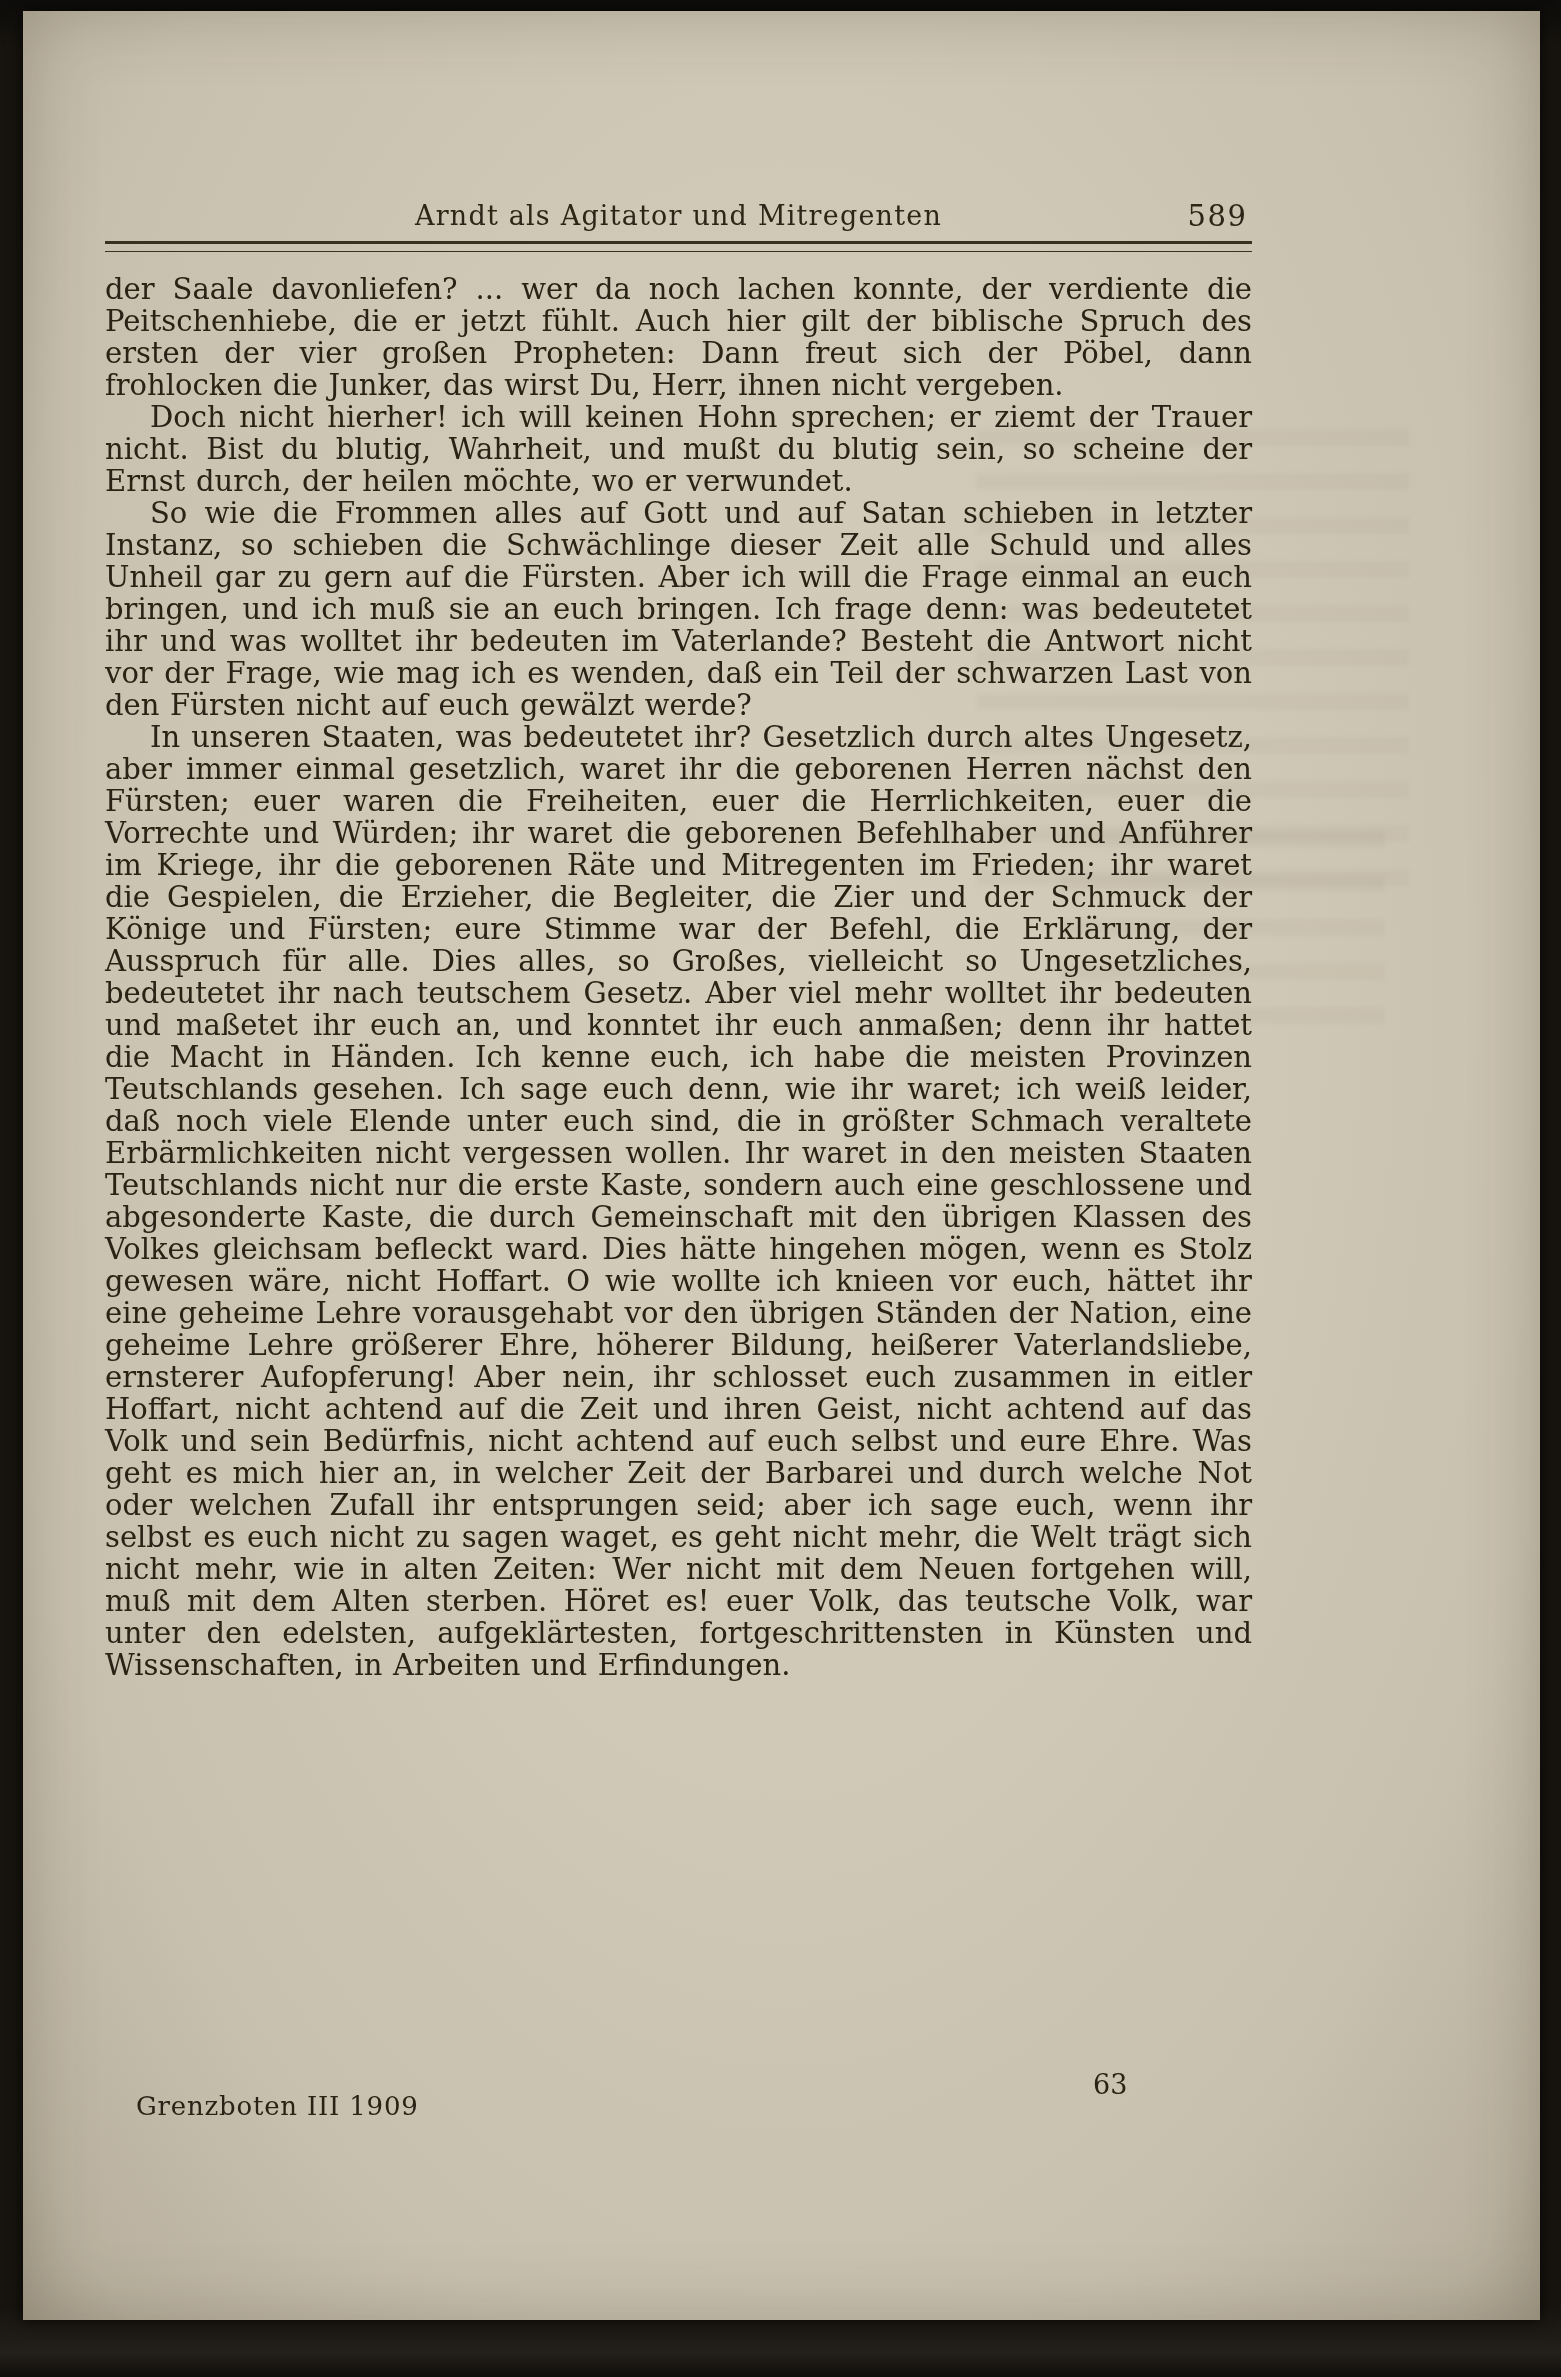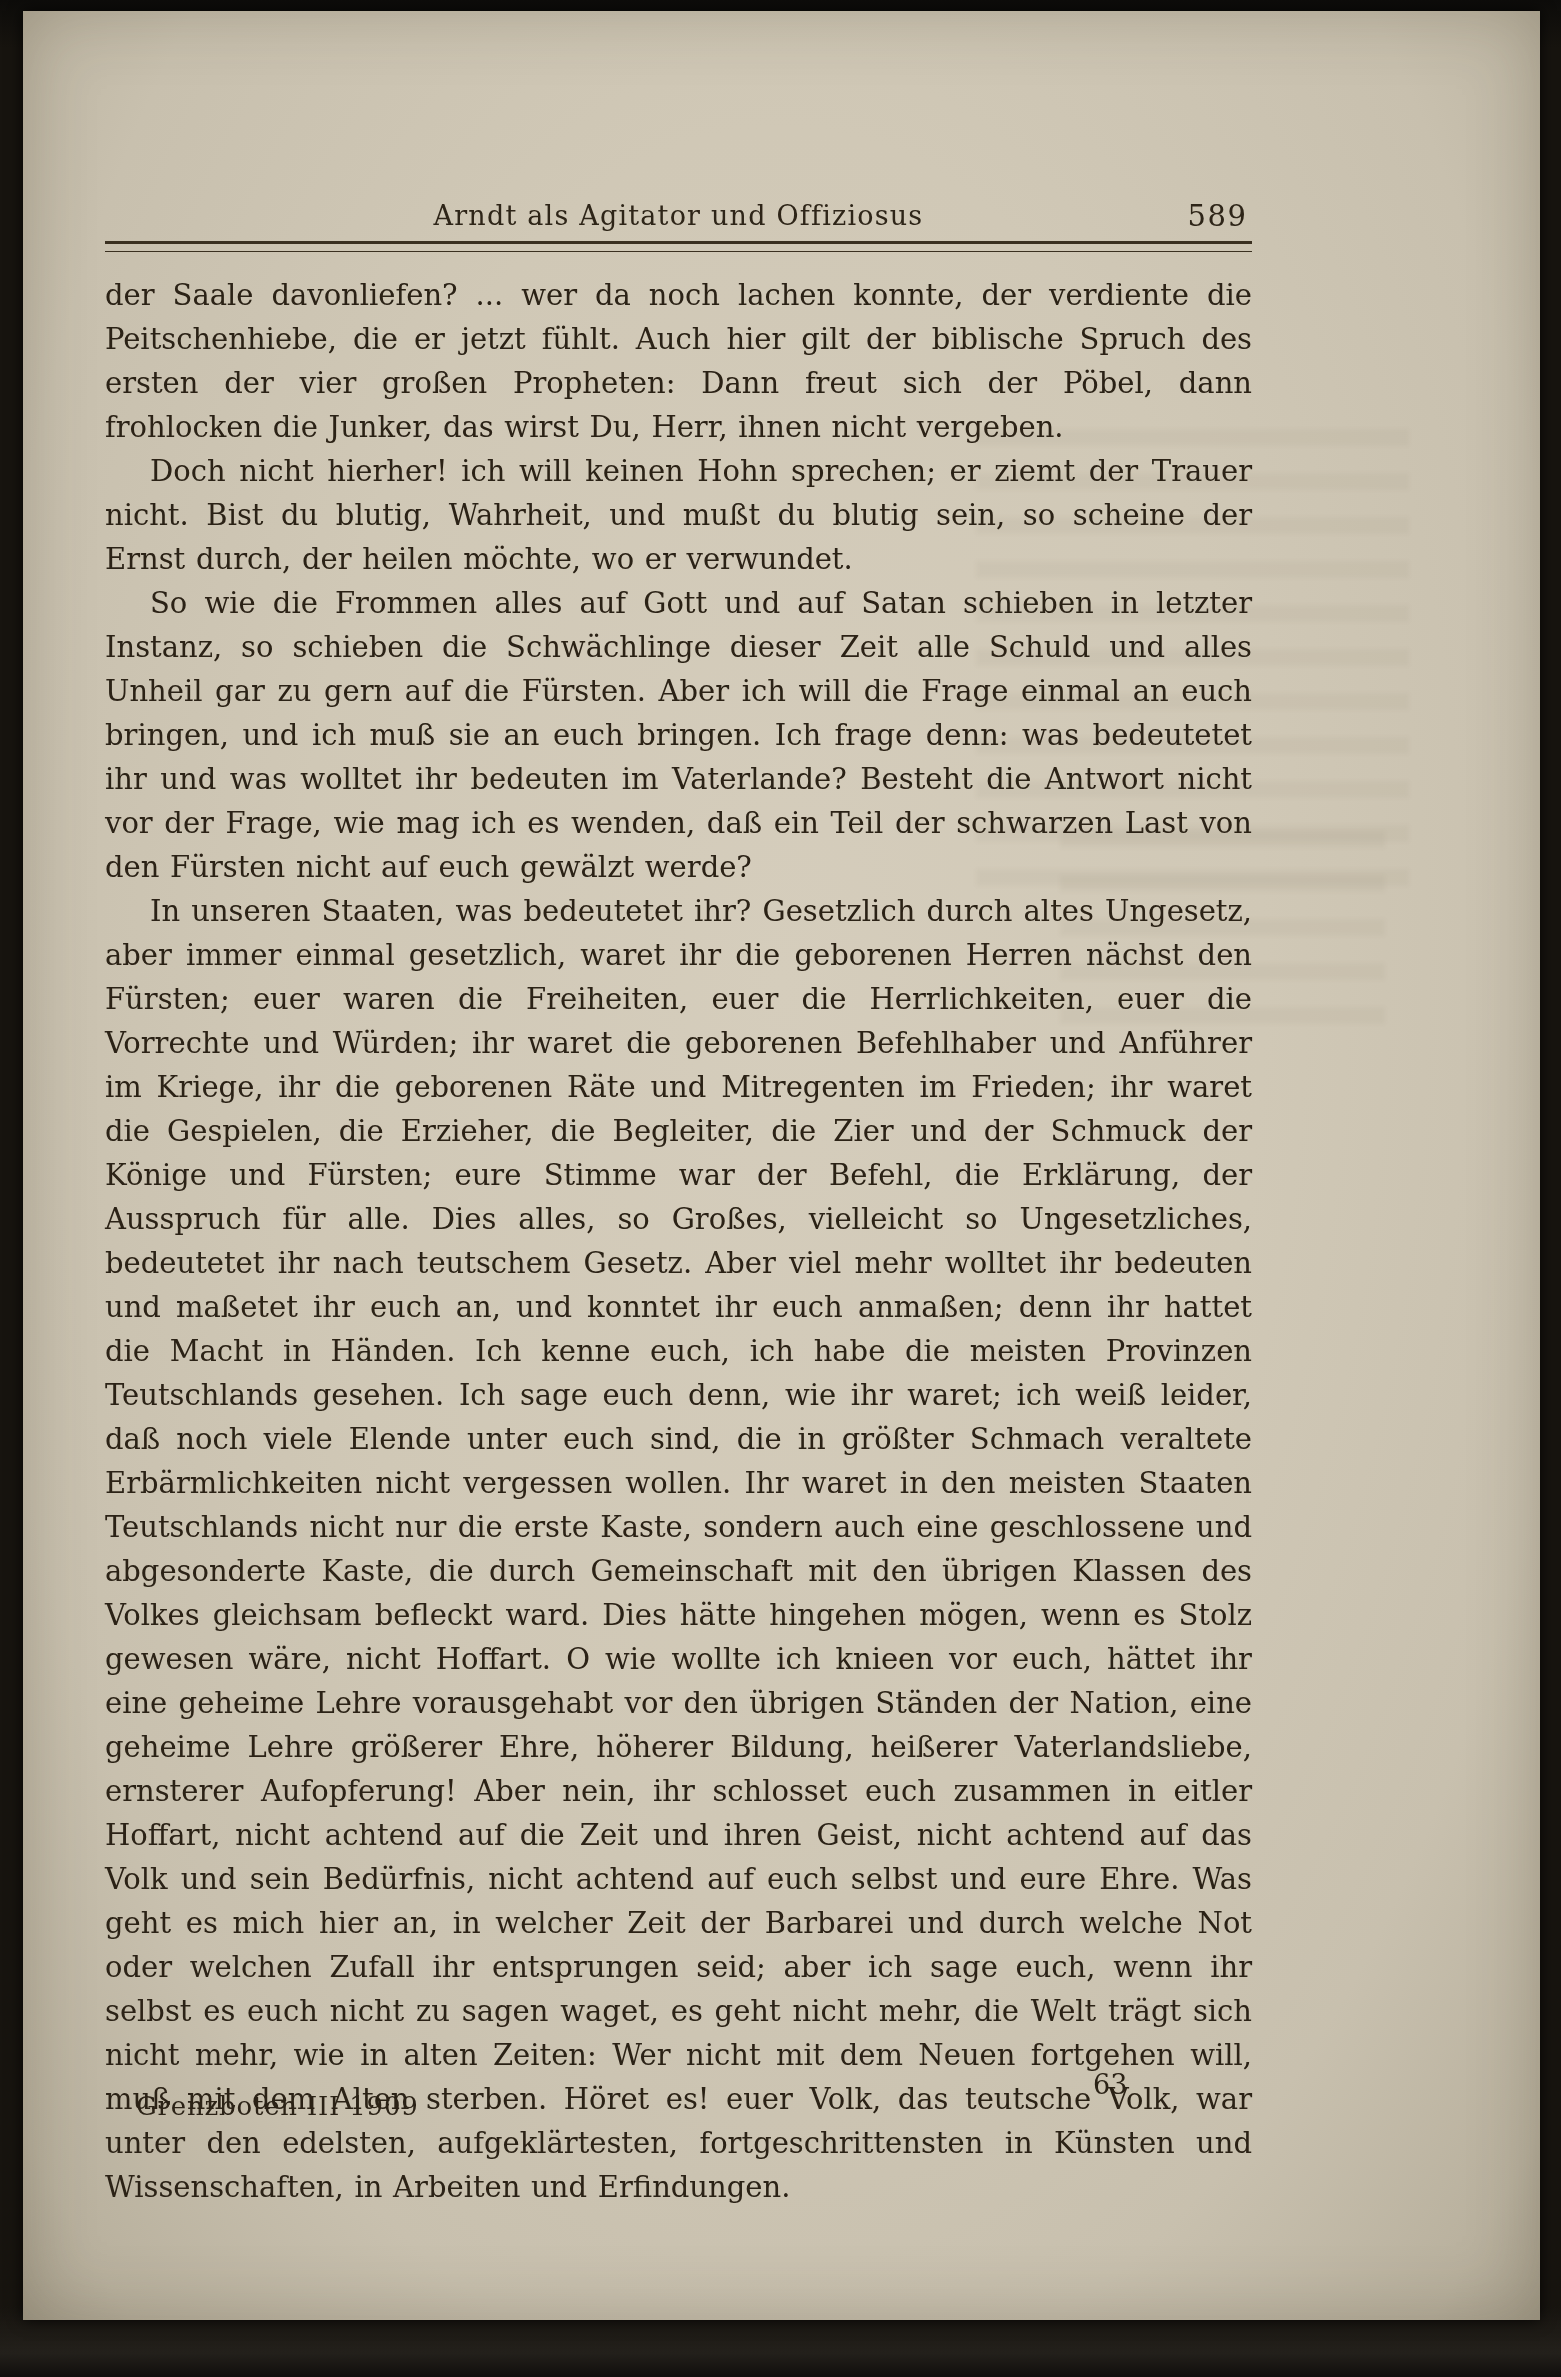--- a/index.html
+++ b/index.html
@@ -75,21 +75,21 @@
   }
   .header-rule {
     margin-top: 7.7px;
     height: 6.2px;
     border-top: 3.1px solid #3a3020;
     border-bottom: 1.5px solid #3a3020;
   }
   .body-text {
     margin-top: 21.6px;
     font-size: 29px;
-    line-height: 44px;
+    line-height: 32px;
     text-align: justify;
     word-spacing: 1.5px;
   }
   .body-text p {
     margin: 0;
   }
   .body-text p.indent {
     text-indent: 45px;
   }
   .footer-imprint {
@@ -114,21 +114,21 @@
 <div class="scan-surround"></div>
 
 <div class="page">
 
   <div class="bleed-patch bleed-a"></div>
   <div class="bleed-patch bleed-b"></div>
 
   <div class="text-block">
 
     <div class="page-header">
-      <span>Arndt als Agitator und Offiziosus</span>
+      <span>Arndt als Agitator und Mitregenten</span>
       <span class="page-number">589</span>
     </div>
 
     <div class="header-rule"></div>
 
     <div class="body-text">
       <p>der Saale davonliefen? ... wer da noch lachen konnte, der verdiente die Peitschenhiebe, die er jetzt fühlt. Auch hier gilt der biblische Spruch des ersten der vier großen Propheten: Dann freut sich der Pöbel, dann frohlocken die Junker, das wirst Du, Herr, ihnen nicht vergeben.</p>
       <p class="indent">Doch nicht hierher! ich will keinen Hohn sprechen; er ziemt der Trauer nicht. Bist du blutig, Wahrheit, und mußt du blutig sein, so scheine der Ernst durch, der heilen möchte, wo er verwundet.</p>
       <p class="indent">So wie die Frommen alles auf Gott und auf Satan schieben in letzter Instanz, so schieben die Schwächlinge dieser Zeit alle Schuld und alles Unheil gar zu gern auf die Fürsten. Aber ich will die Frage einmal an euch bringen, und ich muß sie an euch bringen. Ich frage denn: was bedeutetet ihr und was wolltet ihr bedeuten im Vaterlande? Besteht die Antwort nicht vor der Frage, wie mag ich es wenden, daß ein Teil der schwarzen Last von den Fürsten nicht auf euch gewälzt werde?</p>
       <p class="indent">In unseren Staaten, was bedeutetet ihr? Gesetzlich durch altes Ungesetz, aber immer einmal gesetzlich, waret ihr die geborenen Herren nächst den Fürsten; euer waren die Freiheiten, euer die Herrlichkeiten, euer die Vorrechte und Würden; ihr waret die geborenen Befehlhaber und Anführer im Kriege, ihr die geborenen Räte und Mitregenten im Frieden; ihr waret die Gespielen, die Erzieher, die Begleiter, die Zier und der Schmuck der Könige und Fürsten; eure Stimme war der Befehl, die Erklärung, der Ausspruch für alle. Dies alles, so Großes, vielleicht so Ungesetzliches, bedeutetet ihr nach teutschem Gesetz. Aber viel mehr wolltet ihr bedeuten und maßetet ihr euch an, und konntet ihr euch anmaßen; denn ihr hattet die Macht in Händen. Ich kenne euch, ich habe die meisten Provinzen Teutschlands gesehen. Ich sage euch denn, wie ihr waret; ich weiß leider, daß noch viele Elende unter euch sind, die in größter Schmach veraltete Erbärmlichkeiten nicht vergessen wollen. Ihr waret in den meisten Staaten Teutschlands nicht nur die erste Kaste, sondern auch eine geschlossene und abgesonderte Kaste, die durch Gemeinschaft mit den übrigen Klassen des Volkes gleichsam befleckt ward. Dies hätte hingehen mögen, wenn es Stolz gewesen wäre, nicht Hoffart. O wie wollte ich knieen vor euch, hättet ihr eine geheime Lehre vorausgehabt vor den übrigen Ständen der Nation, eine geheime Lehre größerer Ehre, höherer Bildung, heißerer Vaterlandsliebe, ernsterer Aufopferung! Aber nein, ihr schlosset euch zusammen in eitler Hoffart, nicht achtend auf die Zeit und ihren Geist, nicht achtend auf das Volk und sein Bedürfnis, nicht achtend auf euch selbst und eure Ehre. Was geht es mich hier an, in welcher Zeit der Barbarei und durch welche Not oder welchen Zufall ihr entsprungen seid; aber ich sage euch, wenn ihr selbst es euch nicht zu sagen waget, es geht nicht mehr, die Welt trägt sich nicht mehr, wie in alten Zeiten: Wer nicht mit dem Neuen fortgehen will, muß mit dem Alten sterben. Höret es! euer Volk, das teutsche Volk, war unter den edelsten, aufgeklärtesten, fortgeschrittensten in Künsten und Wissenschaften, in Arbeiten und Erfindungen.</p>

